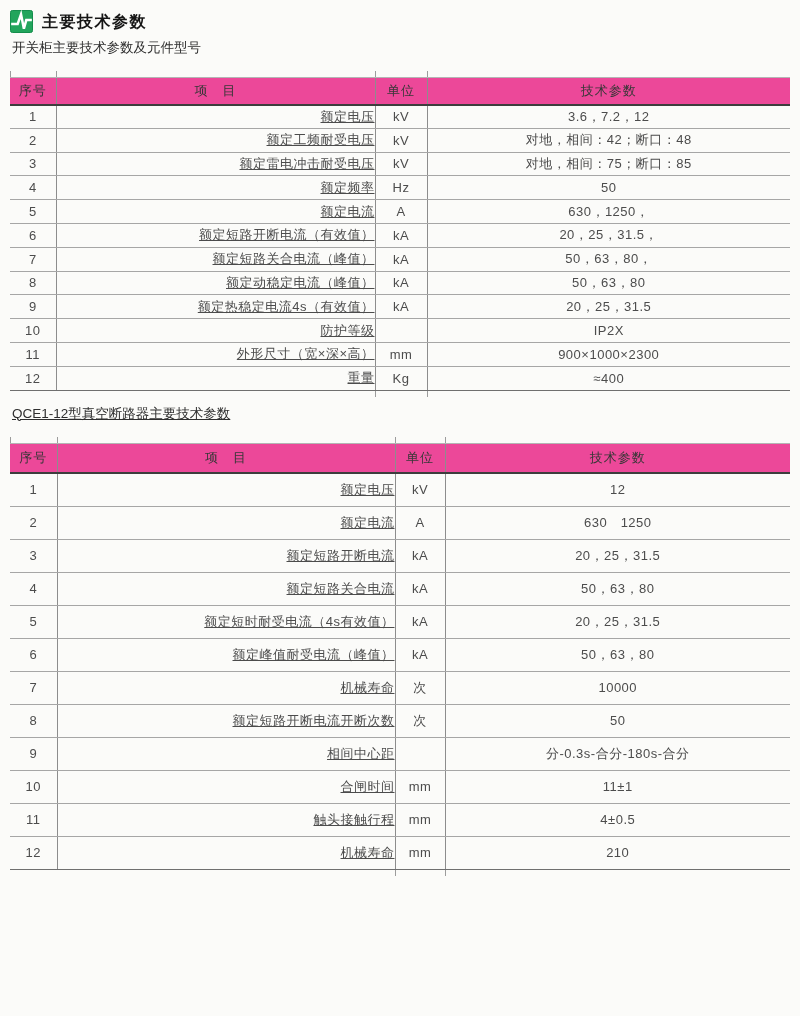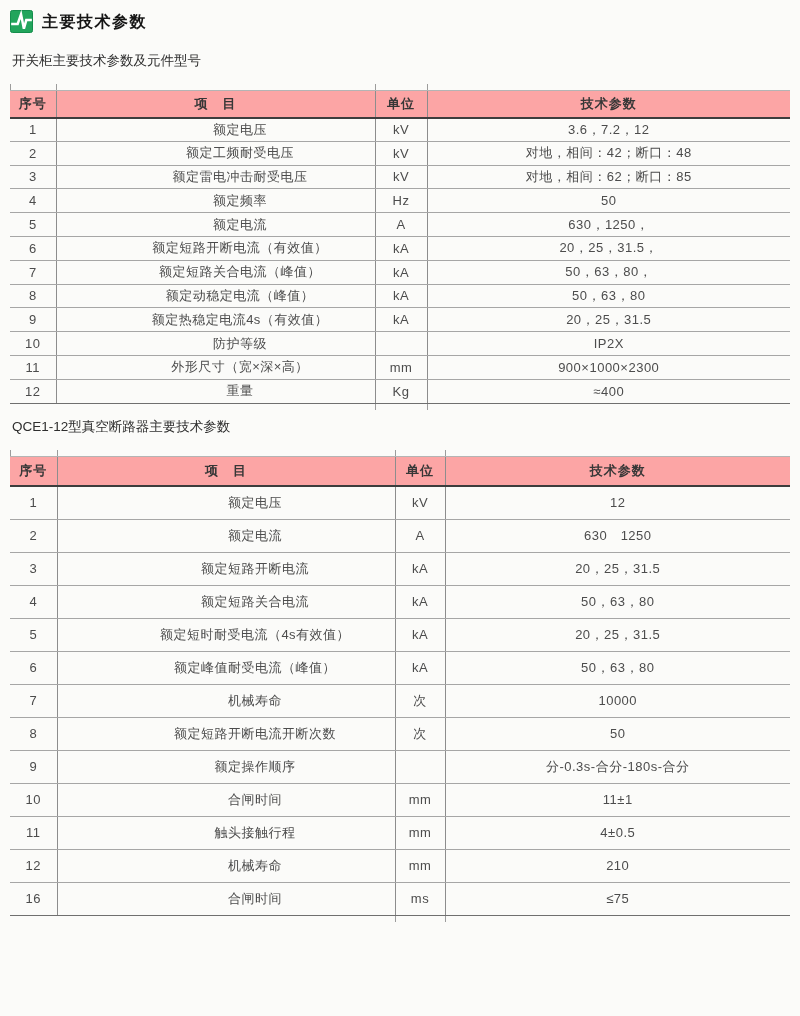--- a/index.html
+++ b/index.html
@@ -11,46 +11,46 @@
     overflow:hidden;
   }
   .page { padding:8px 10px 0 10px; }
 
   
   .titlebar { display:flex; align-items:flex-end; gap:9px; height:25px; }
   .icon-box { width:23px; height:23px; display:inline-block; line-height:0; }
   .page-title { font-size:16px; font-weight:bold; color:#151515; letter-spacing:1.5px; }
 
   .subtitle { font-size:13.5px; color:#2e2e2e; margin-left:2px; }
-  .subtitle-1 { margin-top:19px; }
-  .subtitle-2 { margin-top:14px; }
+  .subtitle-1 { margin-top:6px; }
+  .subtitle-2 { margin-top:14px;text-decoration:underline; }
 
   
   .tw { position:relative; margin-top:20px; width:780px; }
   table { border-collapse:collapse; table-layout:fixed; width:780px; }
   thead th {
-    background:#fca5a5;
-    font-weight:bold;
+    background:#ec4899;
+    font-weight:normal;
     font-size:13px;
     color:#373737;
     letter-spacing:1px;
     border-top:1px solid #b4b4b4;
     border-bottom:2px solid #3d3d3d;
     text-align:center;
   }
   tbody td {
     font-size:13px;
     color:#4c4c4c;
     text-align:center;
     border-bottom:1px solid #a6a6a6;
     letter-spacing:0.5px;
   }
   tbody tr:last-child td { border-bottom:1px solid #6f6f6f; }
   th.c1, th.c2, th.c3, td.c1, td.c2, td.c3 { border-left:1px solid #8d8d8d; }
-  tbody td.c1 { text-align:center; }
+  tbody td.c1 { text-align:right;text-decoration:underline; }
 
   
   .t1 th { height:27px; }
   .t1 td { height:23.8px; }
   .t1 .c0 { width:46px; }
   .t1 .c1 { width:319px; }
   .t1 .c2 { width:52px; }
   .t1 .c3 { width:363px; }
   .t1 tbody td.c1 { padding-left:49px; }
 
@@ -111,21 +111,21 @@
           <tr>
             <td class="c0">2</td>
             <td class="c1">额定工频耐受电压</td>
             <td class="c2">kV</td>
             <td class="c3">对地，相间：42；断口：48</td>
           </tr>
           <tr>
             <td class="c0">3</td>
             <td class="c1">额定雷电冲击耐受电压</td>
             <td class="c2">kV</td>
-            <td class="c3">对地，相间：62；断口：85</td>
+            <td class="c3">对地，相间：75；断口：85</td>
           </tr>
           <tr>
             <td class="c0">4</td>
             <td class="c1">额定频率</td>
             <td class="c2">Hz</td>
             <td class="c3">50</td>
           </tr>
           <tr>
             <td class="c0">5</td>
             <td class="c1">额定电流</td>
@@ -240,45 +240,39 @@
             <td class="c3">10000</td>
           </tr>
           <tr>
             <td class="c0">8</td>
             <td class="c1">额定短路开断电流开断次数</td>
             <td class="c2">次</td>
             <td class="c3">50</td>
           </tr>
           <tr>
             <td class="c0">9</td>
-            <td class="c1">额定操作顺序</td>
+            <td class="c1">相间中心距</td>
             <td class="c2"></td>
             <td class="c3">分-0.3s-合分-180s-合分</td>
           </tr>
           <tr>
             <td class="c0">10</td>
             <td class="c1">合闸时间</td>
             <td class="c2">mm</td>
             <td class="c3">11±1</td>
           </tr>
           <tr>
             <td class="c0">11</td>
             <td class="c1">触头接触行程</td>
             <td class="c2">mm</td>
             <td class="c3">4±0.5</td>
           </tr>
           <tr>
             <td class="c0">12</td>
             <td class="c1">机械寿命</td>
             <td class="c2">mm</td>
             <td class="c3">210</td>
-          </tr>
-          <tr>
-            <td class="c0">16</td>
-            <td class="c1">合闸时间</td>
-            <td class="c2">ms</td>
-            <td class="c3">≤75</td>
           </tr>
         </tbody>
       </table>
   </div>
 
 </div>
 
 </body></html>

